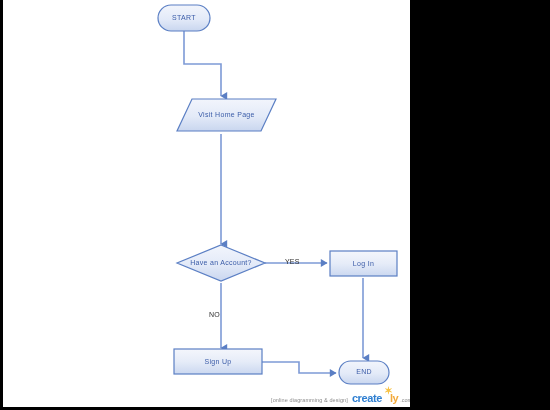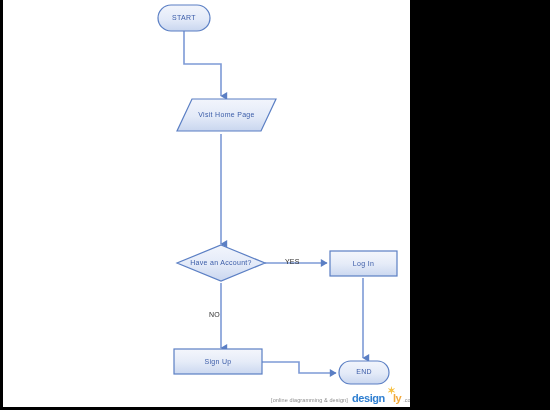--- a/index.html
+++ b/index.html
@@ -158,18 +158,18 @@
     <div class="node-label" style="left:171px; top:358px; width:88px;">Sign Up</div>
 
     <div class="node-label" style="left:336px; top:368px; width:50px;">END</div>
 
     <div class="edge-label" style="left:282px; top:258px;">YES</div>
 
     <div class="edge-label" style="left:206px; top:311px;">NO</div>
 
     <div id="watermark">
       <span id="wm-tagline">[online diagramming &amp; design]</span>
-      <span id="wm-brand"><span>design</span><span id="wm-ly">ly</span><span id="wm-star">✶</span></span>
+      <span id="wm-brand"><span>create</span><span id="wm-ly">ly</span><span id="wm-star">✶</span></span>
       <span id="wm-dotcom">.com</span>
     </div>
 
   </div>
 </div>
 
 </body></html>

